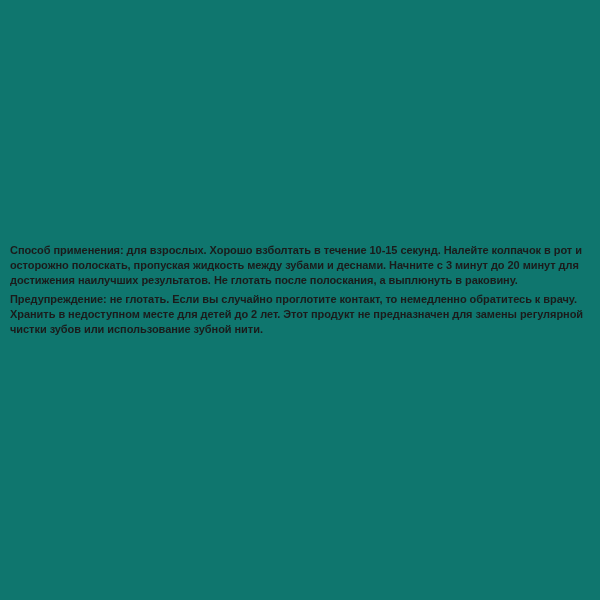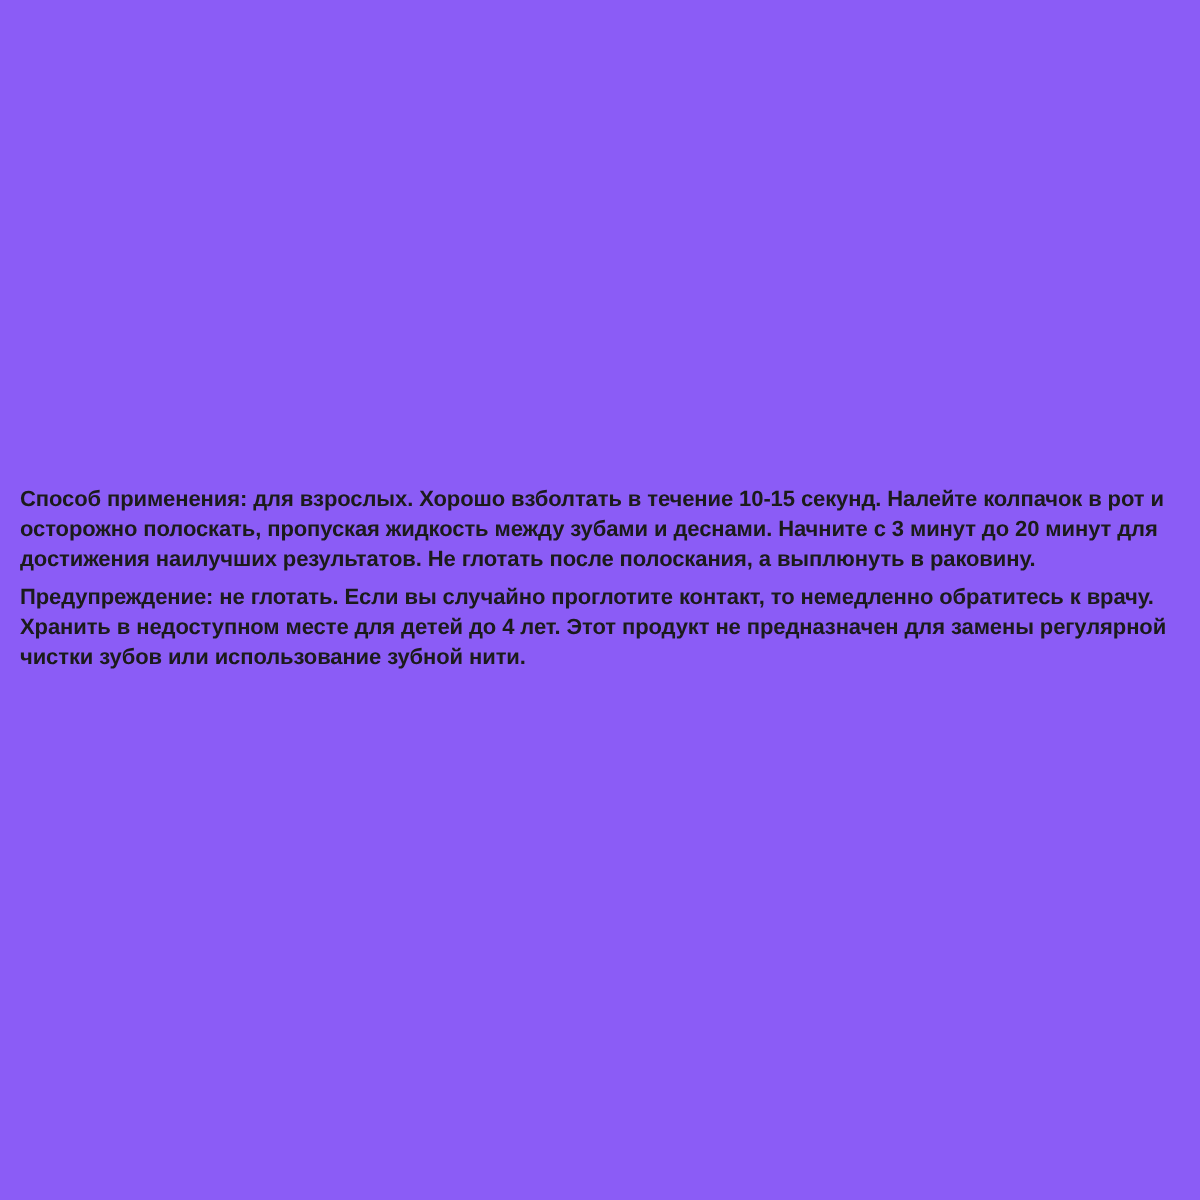--- a/index.html
+++ b/index.html
@@ -4,21 +4,21 @@
 <style>
   html, body {
     margin: 0;
     padding: 0;
     background: #ffffff;
   }
   .page {
     position: relative;
     width: 600px;
     height: 600px;
-    background: #8b5cf6;
+    background: #0f766e;
     overflow: hidden;
     font-family: "Liberation Sans", sans-serif;
   }
   .text-block {
     position: absolute;
     top: 243px;
     left: 10px;
     right: 11px;
     color: #1b1b1b;
     font-size: 11px;
@@ -37,15 +37,15 @@
   .warning {
     margin: 0;
   }
 </style>
 </head>
 <body>
 
 <div class="page">
   <div class="text-block">
     <p class="para">Способ применения: для взрослых. Хорошо взболтать в течение 10-15 секунд. Налейте колпачок в рот и осторожно полоскать, пропуская жидкость между зубами и деснами. Начните с 3 минут до 20 минут для достижения наилучших результатов. Не глотать после полоскания, а выплюнуть в раковину.</p>
-    <p class="warning">Предупреждение: не глотать. Если вы случайно проглотите контакт, то немедленно обратитесь к врачу. Хранить в недоступном месте для детей до 4 лет. Этот продукт не предназначен для замены регулярной чистки зубов или использование зубной нити.</p>
+    <p class="warning">Предупреждение: не глотать. Если вы случайно проглотите контакт, то немедленно обратитесь к врачу. Хранить в недоступном месте для детей до 2 лет. Этот продукт не предназначен для замены регулярной чистки зубов или использование зубной нити.</p>
   </div>
 </div>
 
 </body></html>

